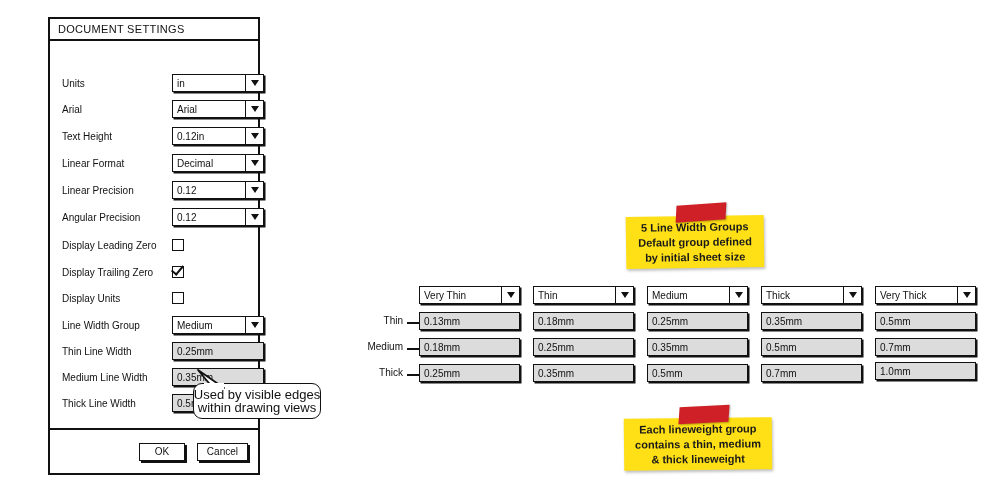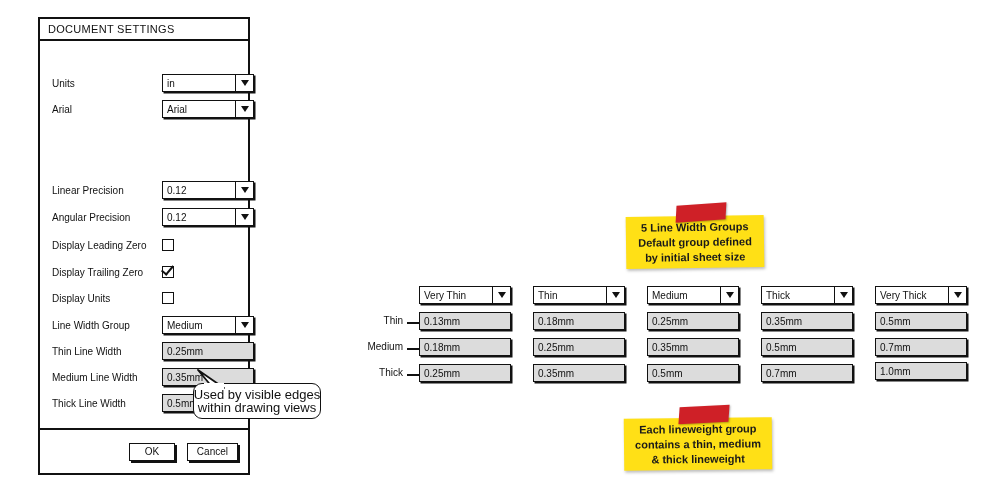--- a/index.html
+++ b/index.html
@@ -12,21 +12,21 @@
     height: 501px;
     position: relative;
     font-family: "Liberation Sans", sans-serif;
     color: #1a1a1a;
     overflow: hidden;
   }
 
   
   #dialog {
     position: absolute;
-    left: 38px;
+    left: 48px;
     top: 17px;
     width: 212px;
     height: 458px;
     border: 2px solid #111;
     background: #fff;
     box-sizing: border-box;
   }
   #dialog-titlebar {
     height: 22px;
     border-bottom: 2px solid #111;
@@ -209,21 +209,21 @@
     top: 0;
     width: 101px;
   }
   .colhead {
     position: absolute;
     top: 0;
   }
   .cell {
     position: absolute;
   }
-  .cell .rofield, .colhead .combo { width: 92px; }
+  .cell .rofield, .colhead .combo { width: 101px; }
 
   .rowlabel {
     position: absolute;
     font-size: 10px;
     color: #111;
     text-align: right;
     width: 58px;
   }
   .leader {
     position: absolute;
@@ -311,21 +311,43 @@
       <div class="fctl">
         <div class="combo">
           <span class="cval">Arial</span>
           <span class="carrow">
               <i class="tri"></i>
             </span>
         </div>
       </div>
     </div>
 
-
+    <div class="frow" style="top:82px">
+      <span class="flabel">Text Height</span>
+      <div class="fctl">
+        <div class="combo">
+          <span class="cval">0.12in</span>
+          <span class="carrow">
+              <i class="tri"></i>
+            </span>
+        </div>
+      </div>
+    </div>
+
+    <div class="frow" style="top:109px">
+      <span class="flabel">Linear Format</span>
+      <div class="fctl">
+        <div class="combo">
+          <span class="cval">Decimal</span>
+          <span class="carrow">
+              <i class="tri"></i>
+            </span>
+        </div>
+      </div>
+    </div>
 
     <div class="frow" style="top:136px">
       <span class="flabel">Linear Precision</span>
       <div class="fctl">
         <div class="combo">
           <span class="cval">0.12</span>
           <span class="carrow">
               <i class="tri"></i>
             </span>
         </div>

